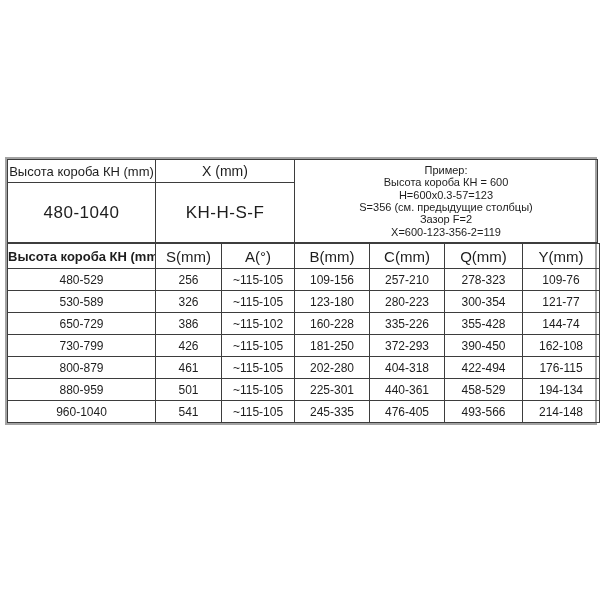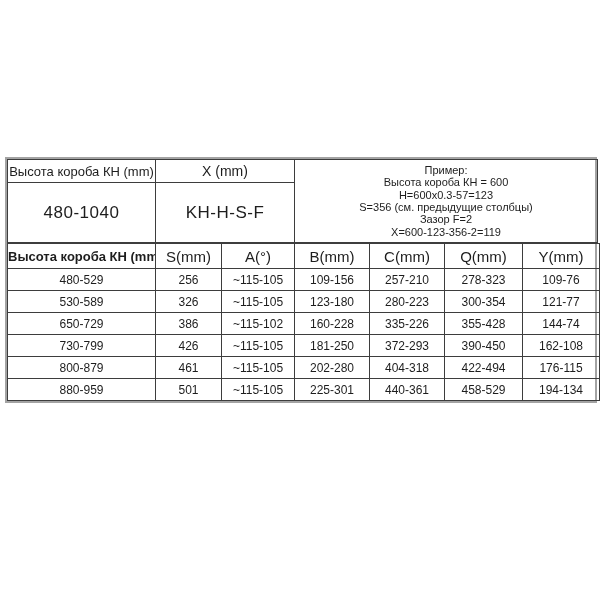--- a/index.html
+++ b/index.html
@@ -159,16 +159,25 @@
     </tr>
     <tr class="main-row">
       <td>880-959</td>
       <td>501</td>
       <td>~115-105</td>
       <td>225-301</td>
       <td>440-361</td>
       <td>458-529</td>
       <td>194-134</td>
     </tr>
+    <tr class="main-row">
+      <td>960-1040</td>
+      <td>541</td>
+      <td>~115-105</td>
+      <td>245-335</td>
+      <td>476-405</td>
+      <td>493-566</td>
+      <td>214-148</td>
+    </tr>
   </tbody>
     </table>
 
 </div>
 
 </body></html>

